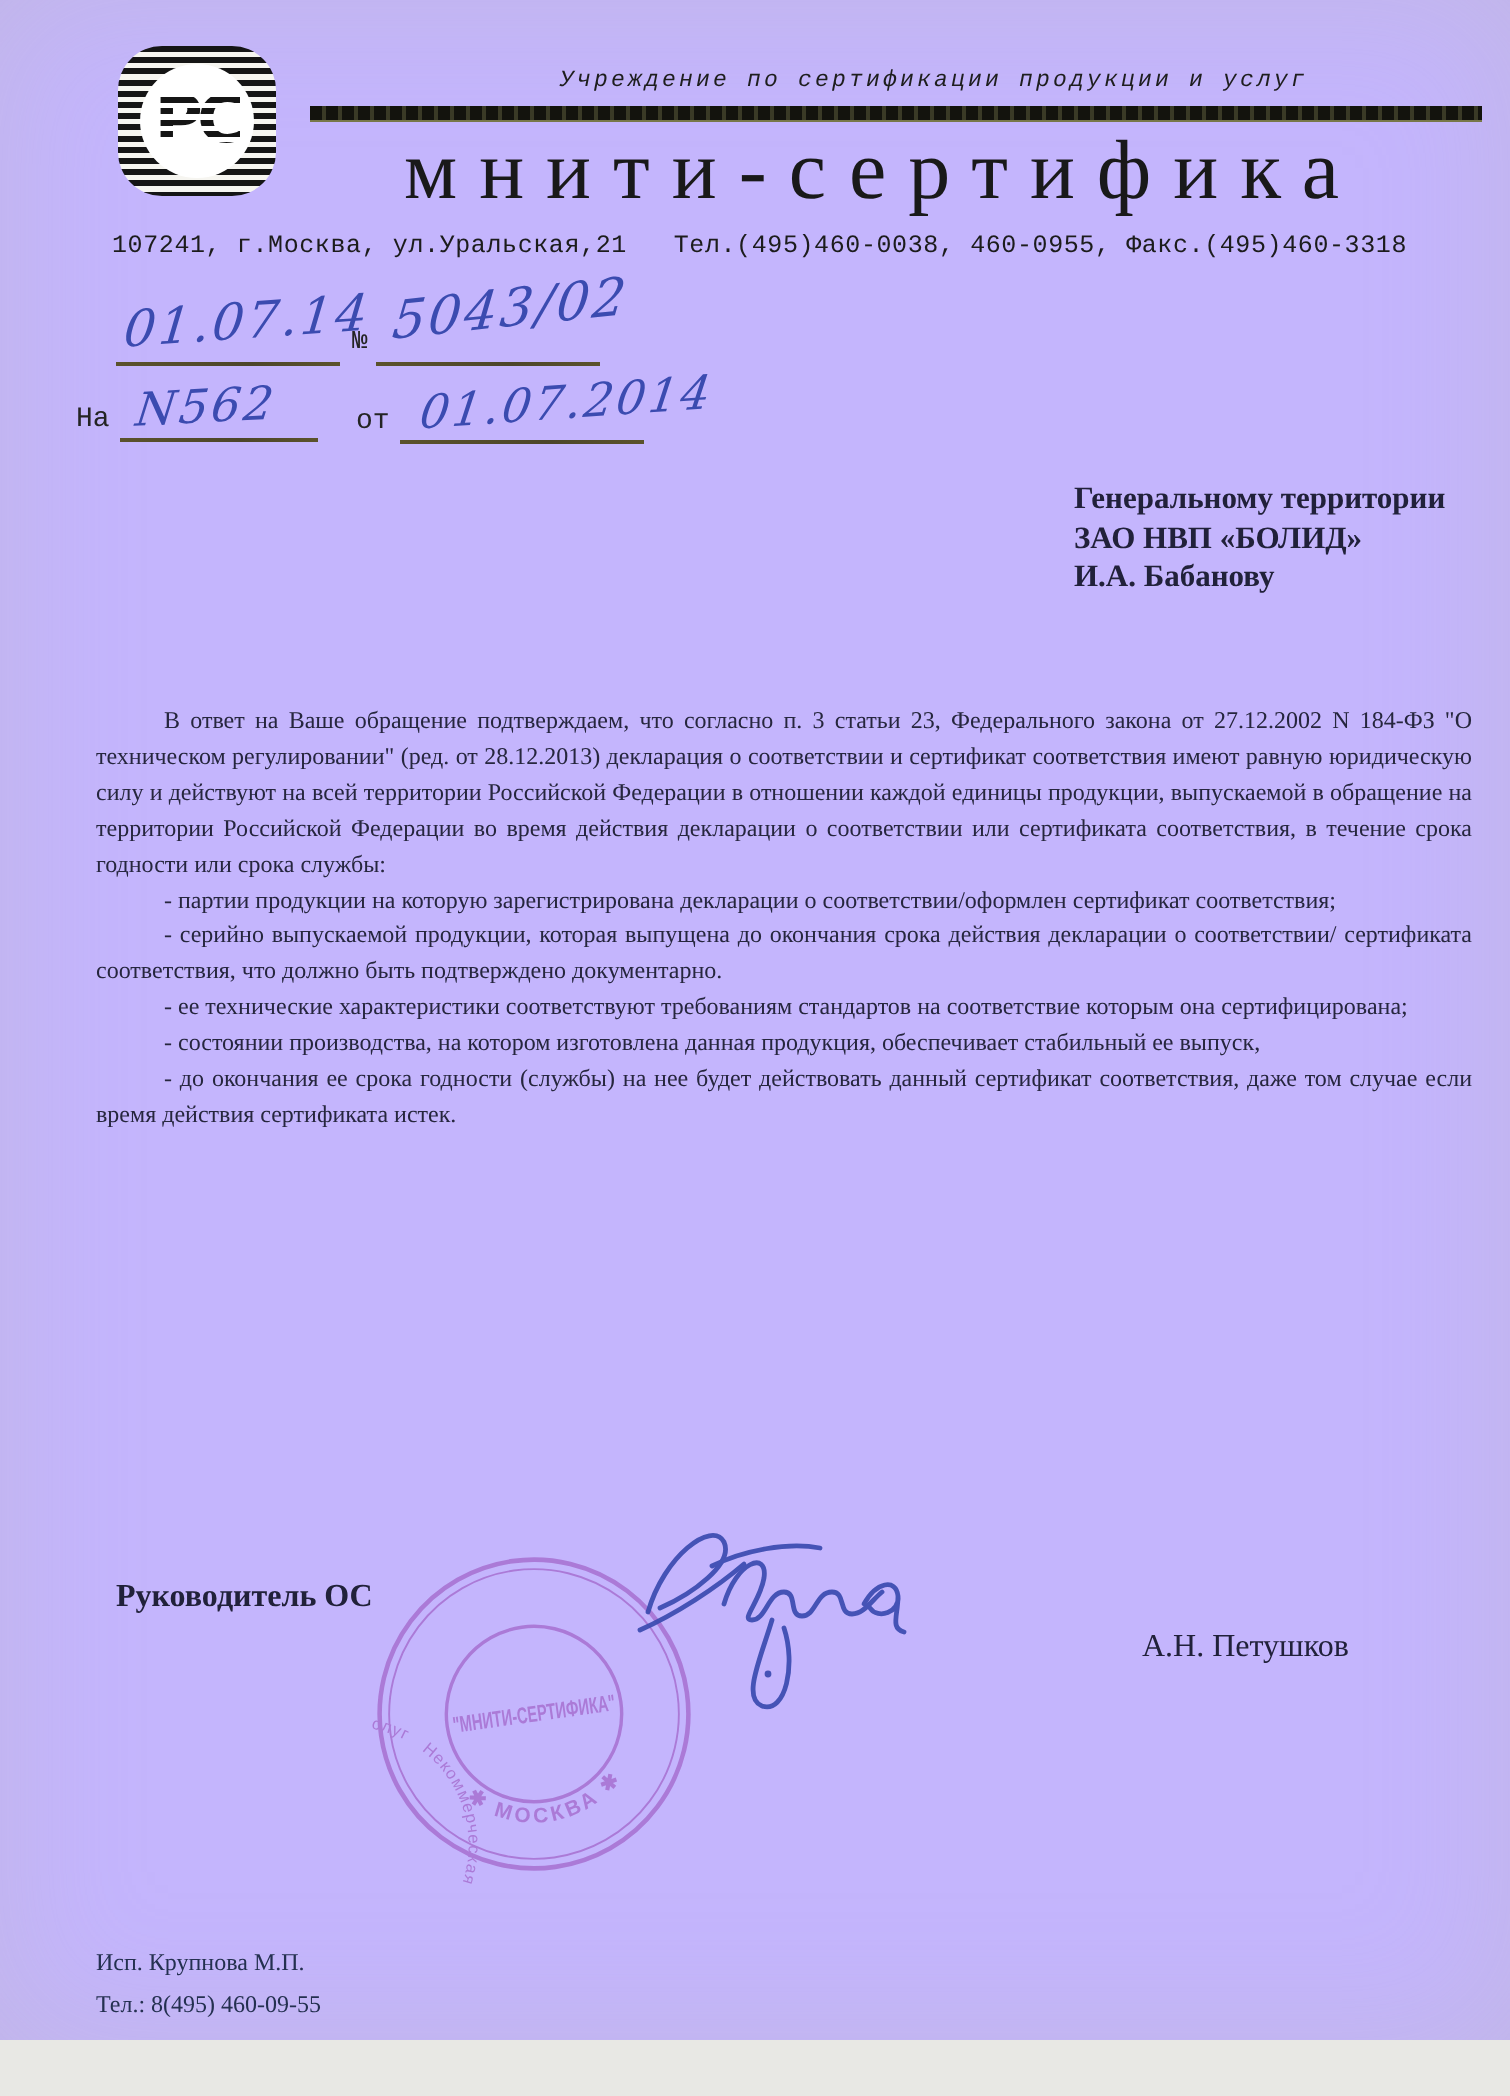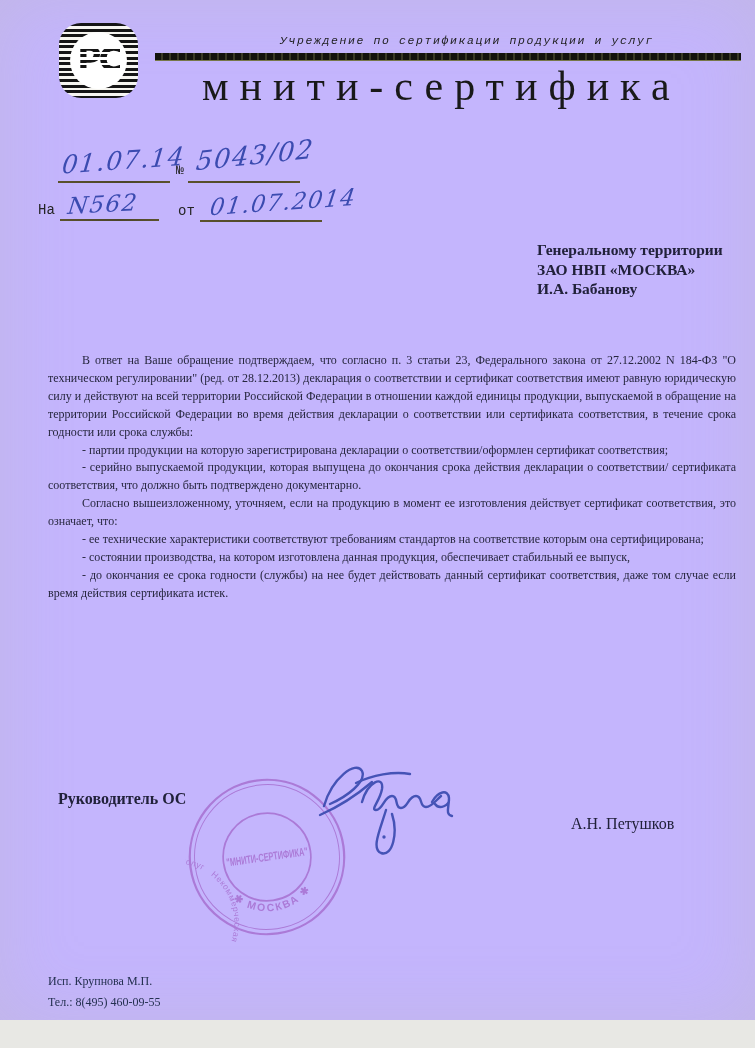--- a/index.html
+++ b/index.html
@@ -115,44 +115,44 @@
 <div class="page">
 
   <div class="logo">
     <div class="logo-disc">
       <span class="logo-letters">РС</span>
     </div>
   </div>
   <div class="tagline">Учреждение по сертификации продукции и услуг</div>
   <div class="header-rule"></div>
   <div class="brand">мнити-сертифика</div>
+  <div class="address-line">107241, г.Москва, ул.Уральская,21   Тел.(495)460-0038, 460-0955, Факс.(495)460-3318</div>
 
   <div class="hw hw-date">01.07.14</div>
   <div class="ref-underline u1"></div>
   <div class="ref-label num-sign">№</div>
   <div class="hw hw-number">5043/02</div>
   <div class="ref-underline u2"></div>
   <div class="ref-label na-label">На</div>
   <div class="hw hw-incoming">N562</div>
   <div class="ref-underline u3"></div>
   <div class="ref-label ot-label">от</div>
   <div class="hw hw-indate">01.07.2014</div>
   <div class="ref-underline u4"></div>
 
   <div class="addressee">
     <div>Генеральному территории</div>
-    <div>ЗАО НВП «МОСКВА»</div>
+    <div>ЗАО НВП «БОЛИД»</div>
     <div>И.А. Бабанову</div>
   </div>
 
   <div class="body-text">
     <p>В ответ на Ваше обращение подтверждаем, что согласно п. 3 статьи 23, Федерального закона от 27.12.2002 N 184-ФЗ "О техническом регулировании" (ред. от 28.12.2013) декларация о соответствии и сертификат соответствия имеют равную юридическую силу и действуют на всей территории Российской Федерации в отношении каждой единицы продукции, выпускаемой в обращение на территории Российской Федерации во время действия декларации о соответствии или сертификата соответствия, в течение срока годности или срока службы:</p>
     <p>- партии продукции на которую зарегистрирована декларации о соответствии/оформлен сертификат соответствия;</p>
     <p>- серийно выпускаемой продукции, которая выпущена до окончания срока действия декларации о соответствии/ сертификата соответствия, что должно быть подтверждено документарно.</p>
-    <p>Согласно вышеизложенному, уточняем, если на продукцию в момент ее изготовления действует сертификат соответствия, это означает, что:</p>
     <p>- ее технические характеристики соответствуют требованиям стандартов на соответствие которым она сертифицирована;</p>
     <p>- состоянии производства, на котором изготовлена данная продукция, обеспечивает стабильный ее выпуск,</p>
     <p>- до окончания ее срока годности (службы) на нее будет действовать данный сертификат соответствия, даже том случае если время действия сертификата истек.</p>
   </div>
 
   <div class="signer-title">Руководитель ОС</div>
 
   <svg class="stamp" viewBox="0 0 170 170">
     <g fill="none" stroke="#a873d2">
       <circle cx="85" cy="85" r="81" stroke-width="2.4"></circle>

